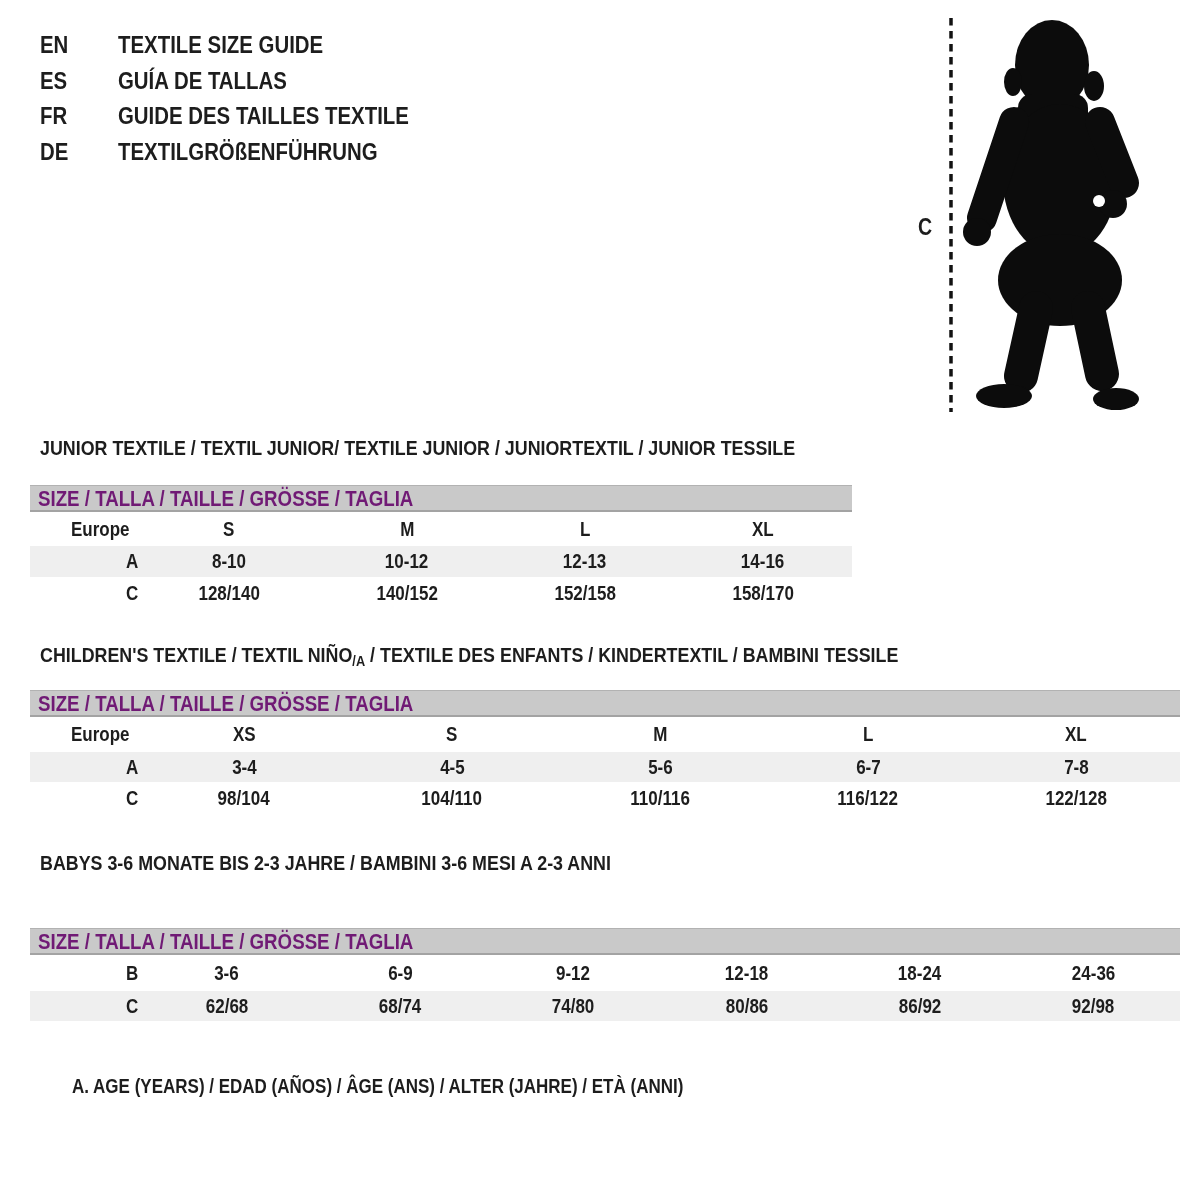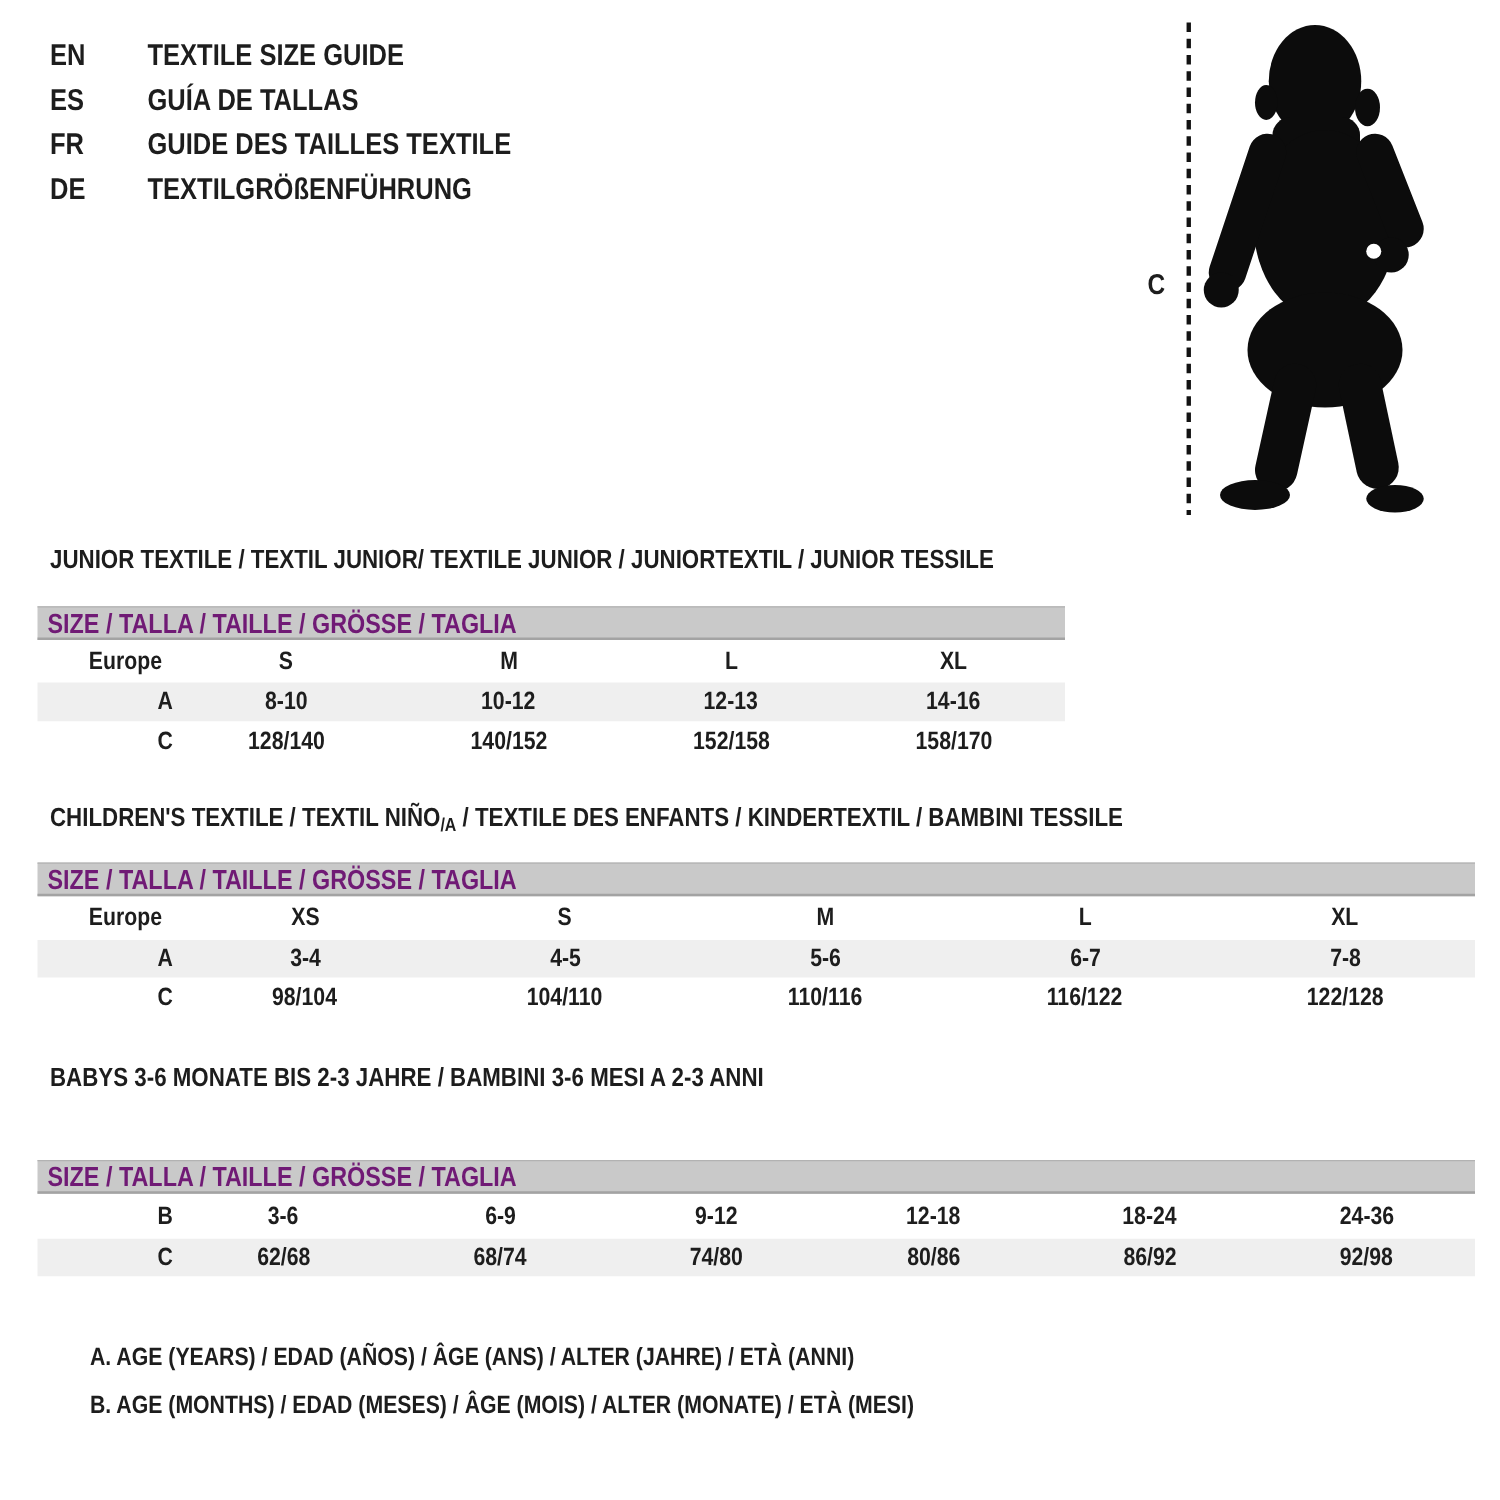--- a/index.html
+++ b/index.html
@@ -184,14 +184,13 @@
     <span class="cell"><span class="cnd">68/74</span></span>
     <span class="cell"><span class="cnd">74/80</span></span>
     <span class="cell"><span class="cnd">80/86</span></span>
     <span class="cell"><span class="cnd">86/92</span></span>
     <span class="cell"><span class="cnd">92/98</span></span>
   </div>
 </div>
 
 <div class="abs legend">
   <div class="legend-row"><span class="cnd cndL">A. AGE (YEARS) / EDAD (AÑOS) / ÂGE (ANS) / ALTER (JAHRE) / ETÀ (ANNI)</span></div>
-  <div class="legend-row"><span class="cnd cndL">B. AGE (MONTHS) / EDAD (MESES) / ÂGE (MOIS) / ALTER (MONATE) / ETÀ (MESI)</span></div>
 </div>
 
 </body></html>

